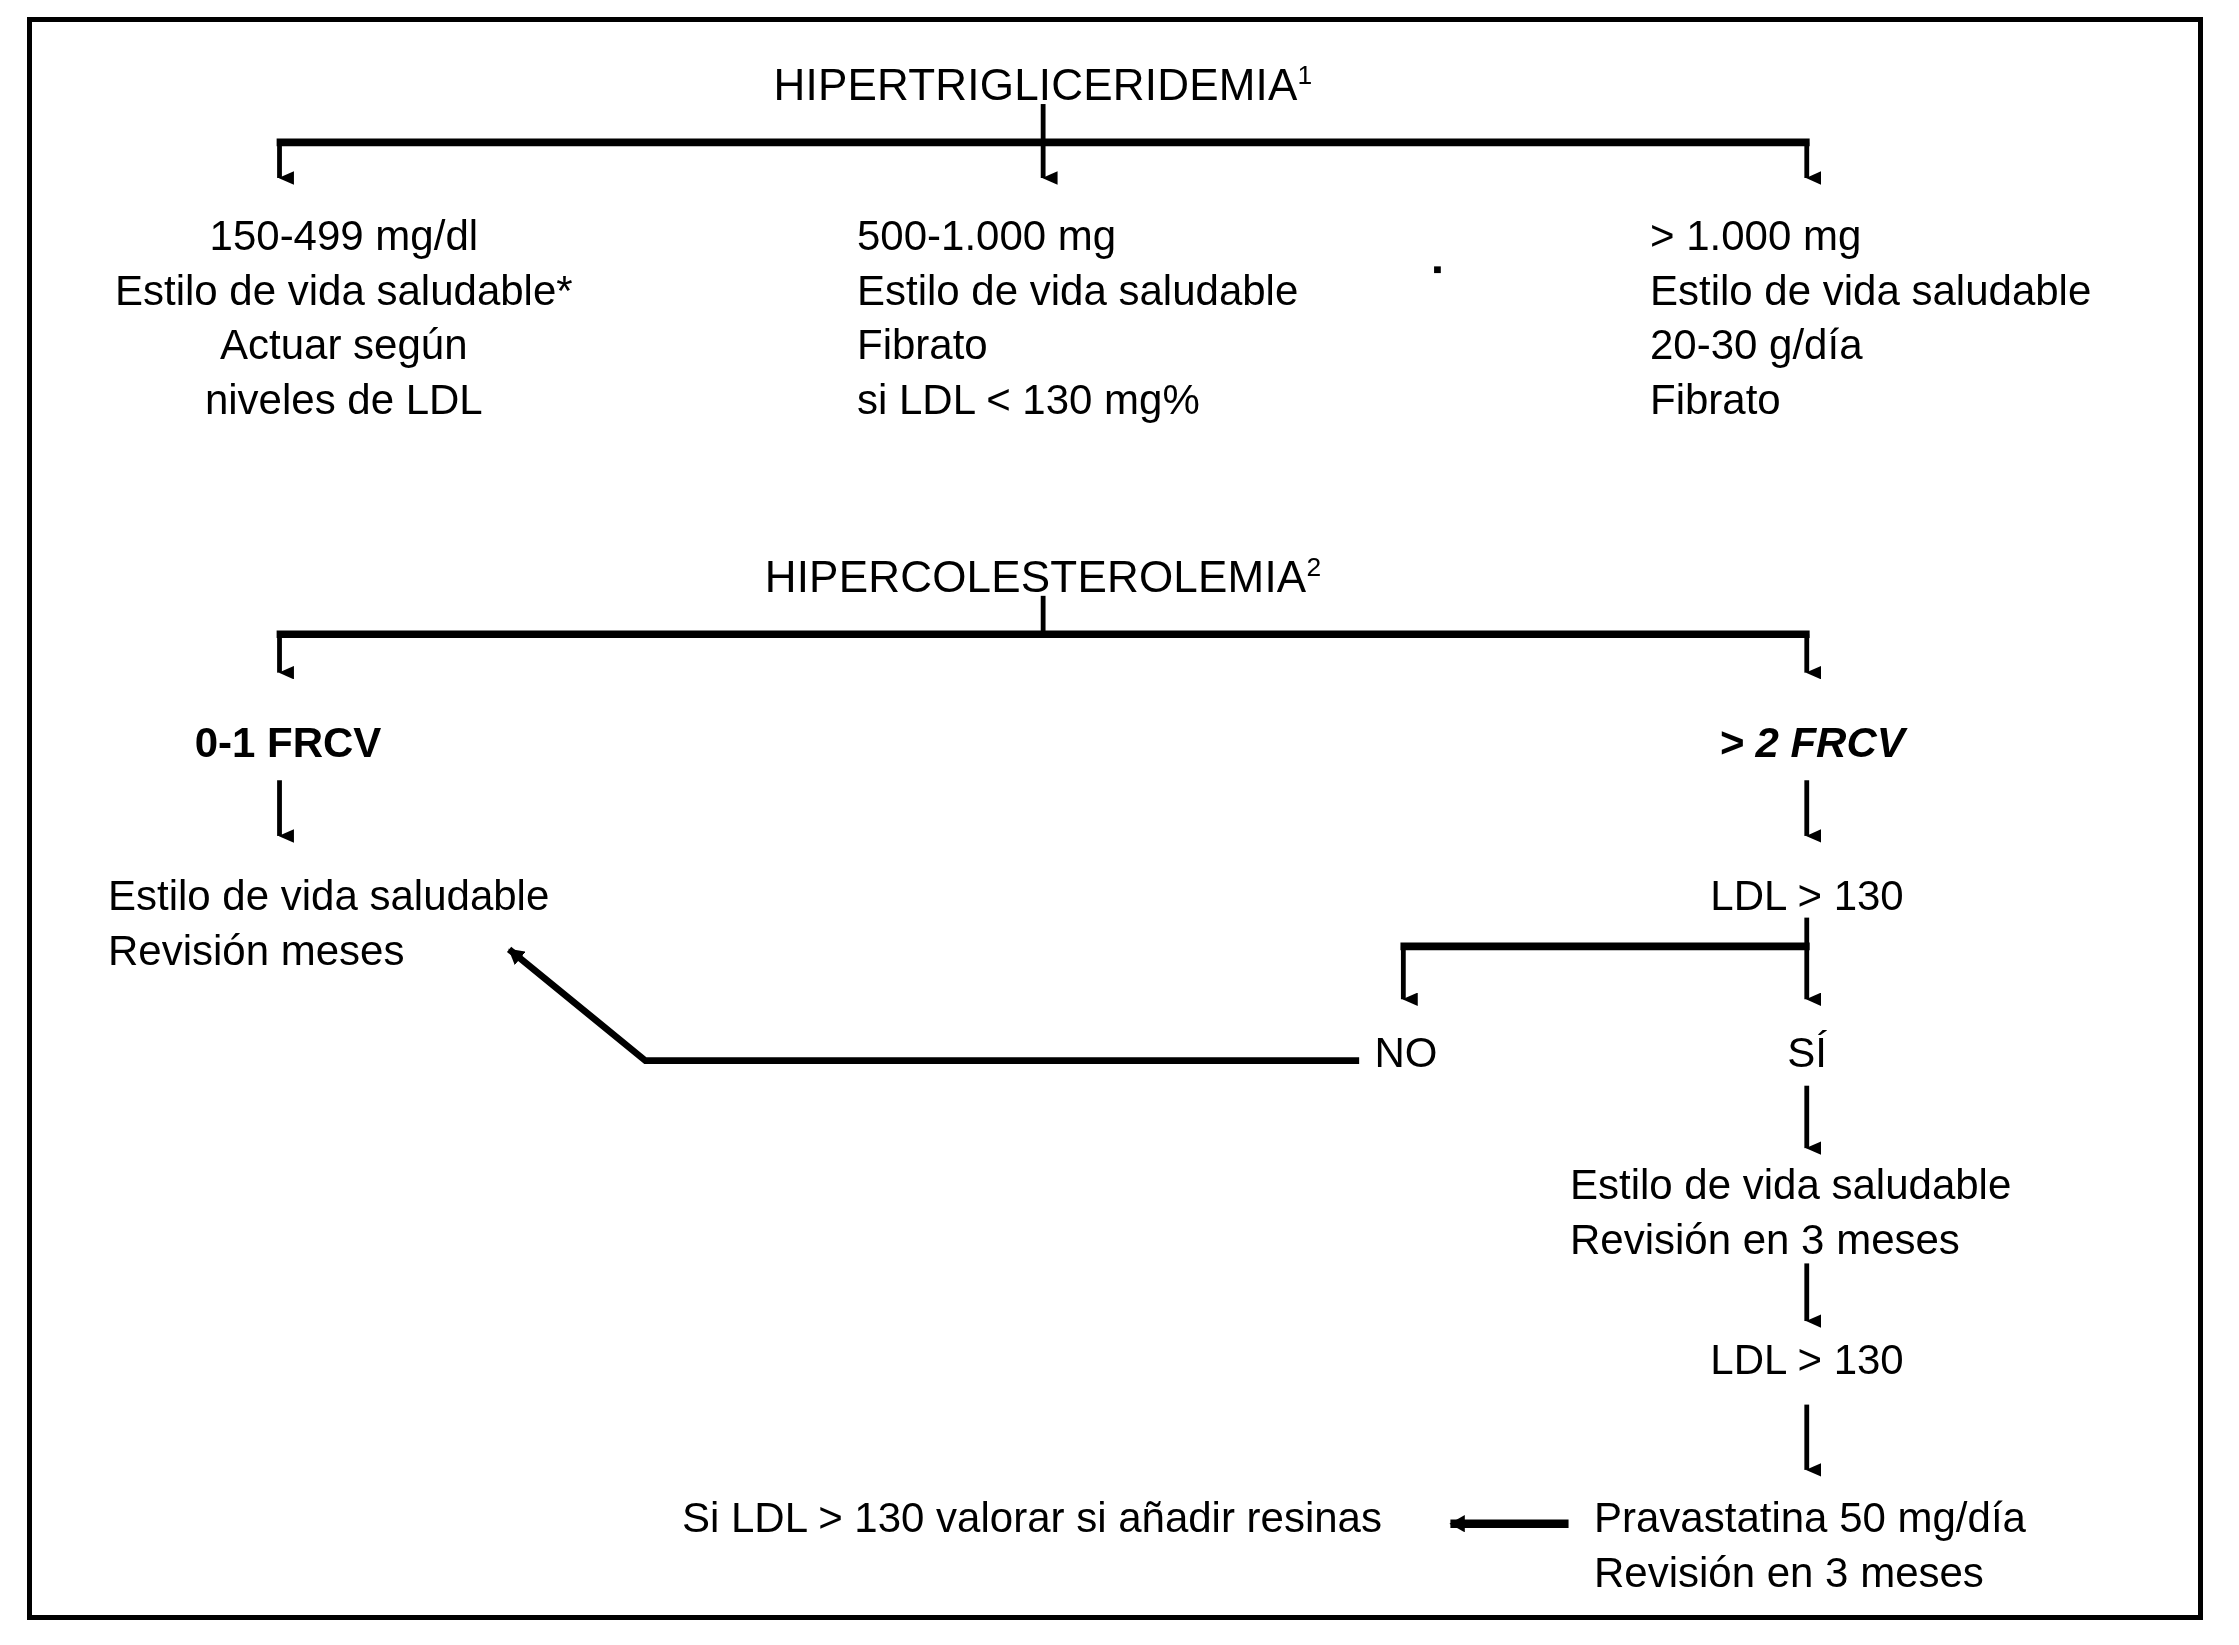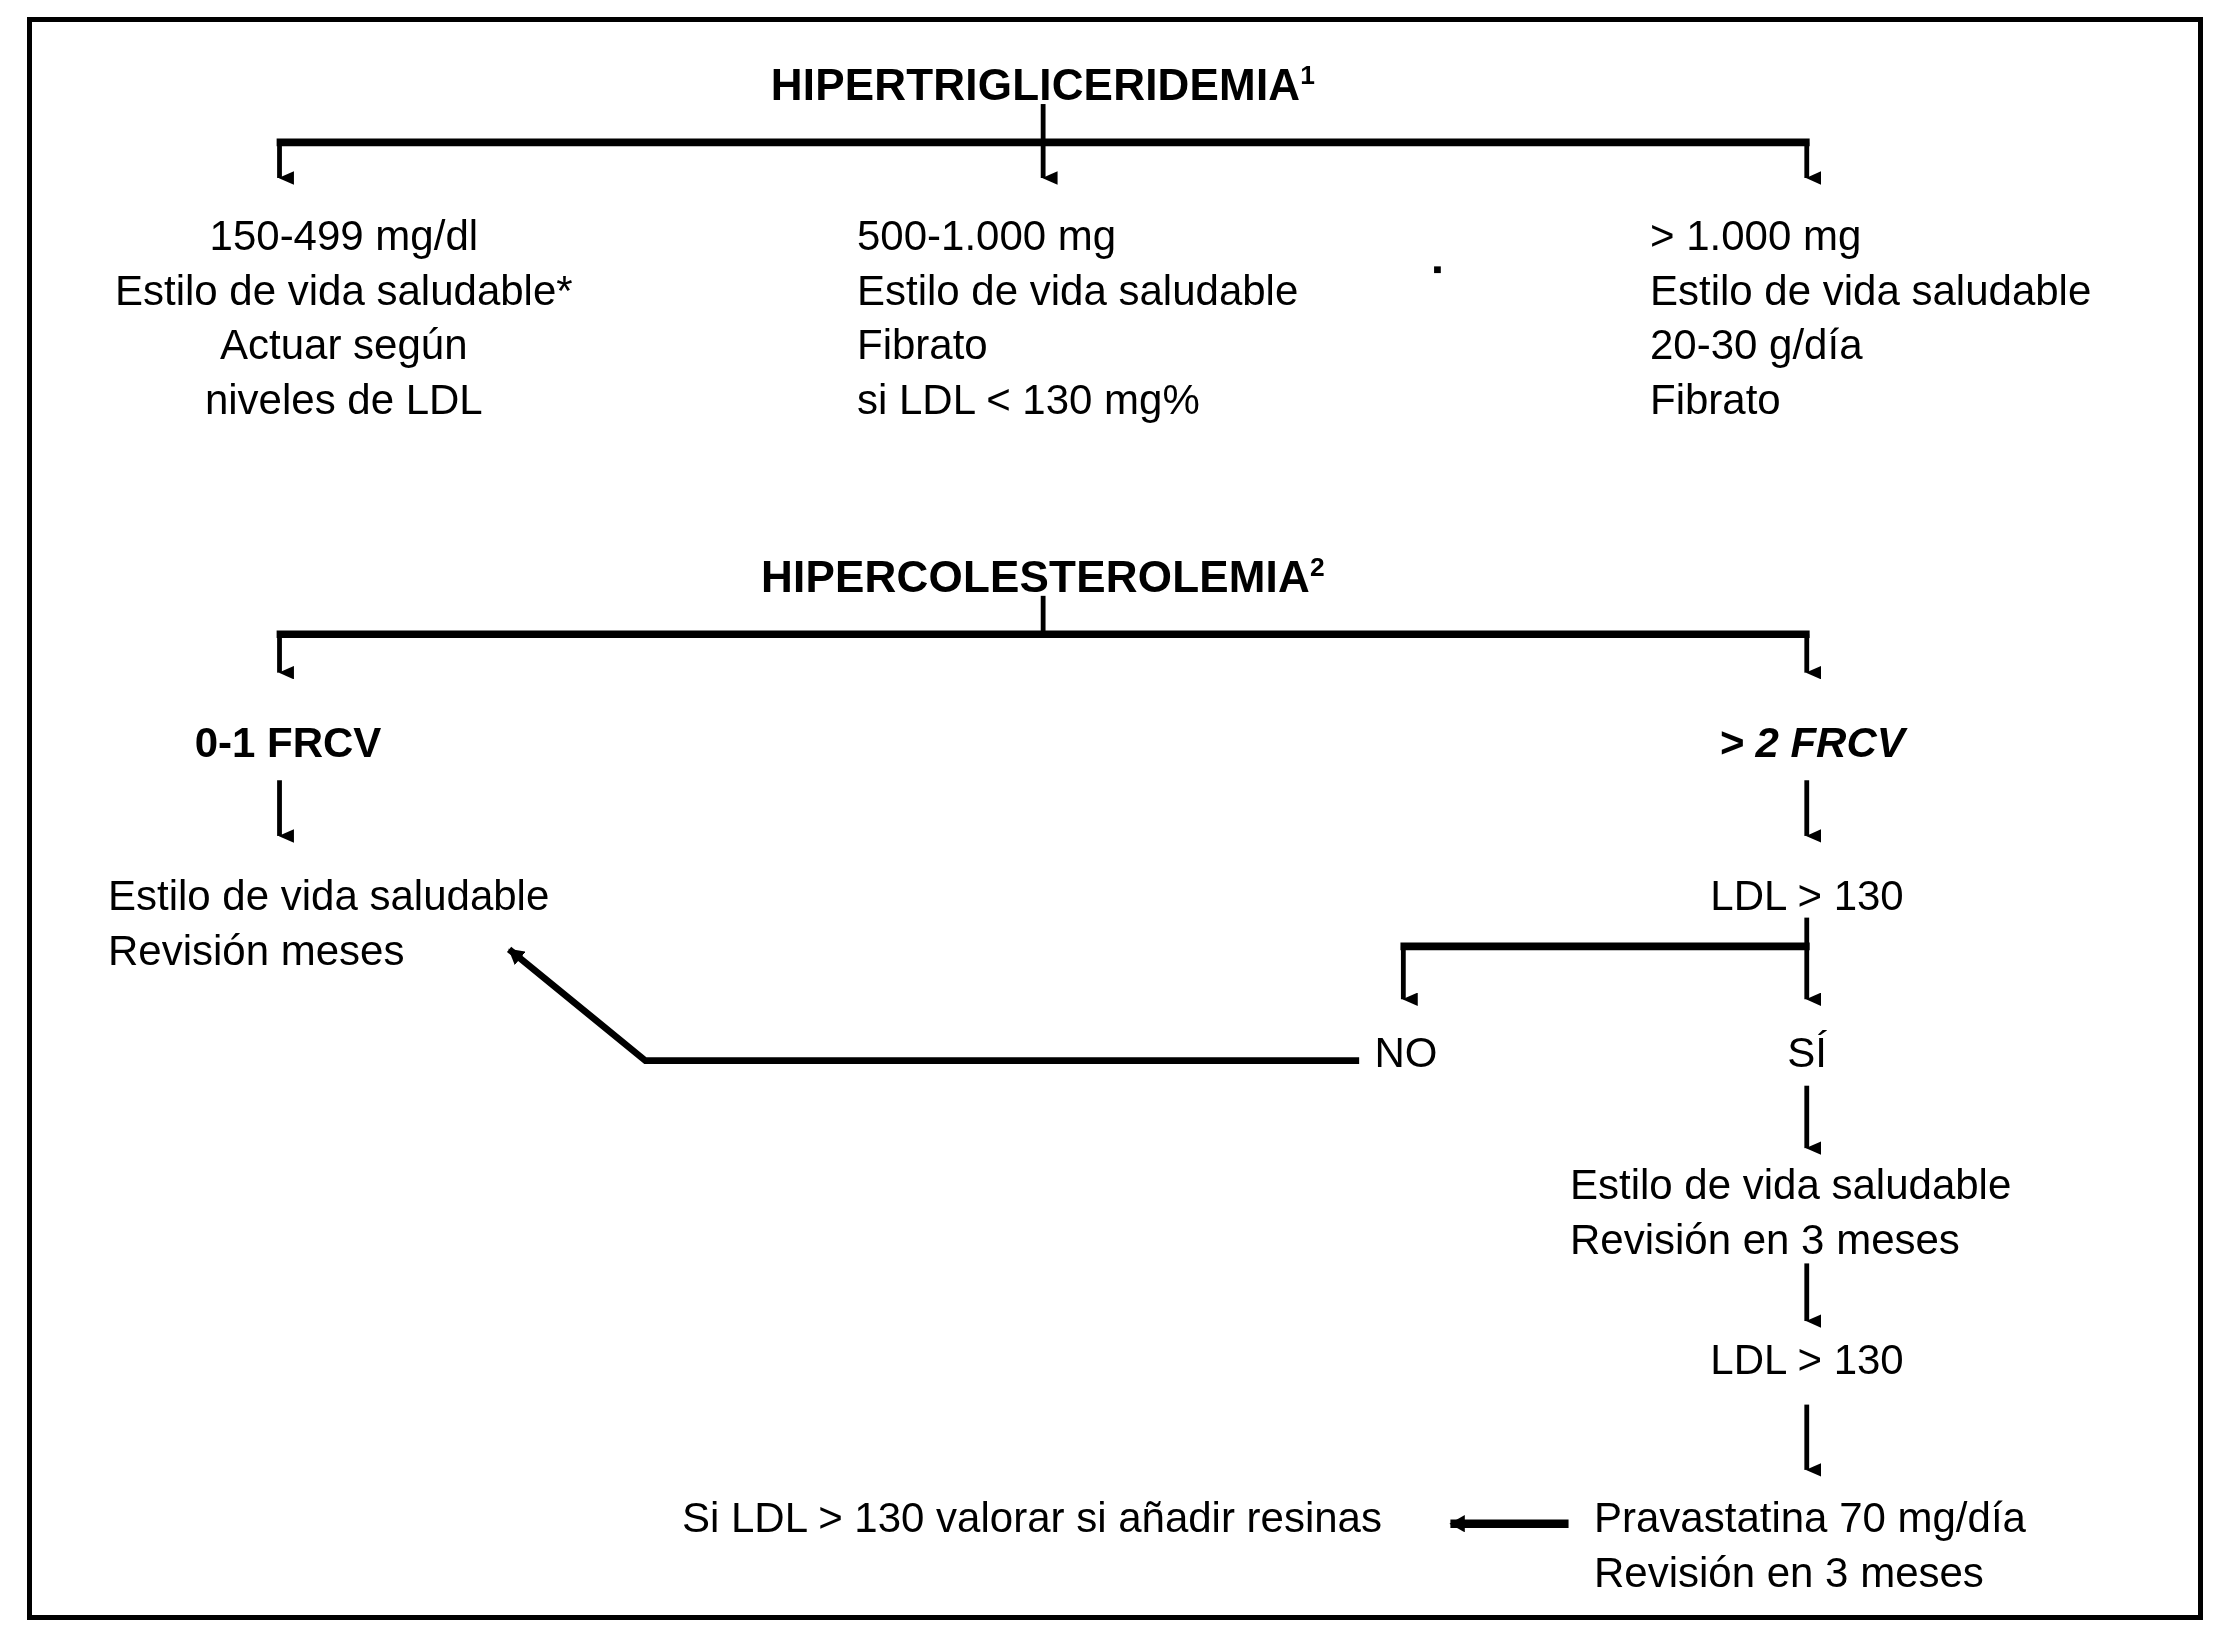--- a/index.html
+++ b/index.html
@@ -34,21 +34,21 @@
     width: 2239px;
     height: 1646px;
     pointer-events: none;
   }
   .node {
     position: absolute;
     white-space: nowrap;
     line-height: 1.30;
   }
   .heading {
-    font-weight: bold;
+    font-weight: normal;
     font-size: 44px;
     letter-spacing: 0.2px;
   }
   .heading sup {
     font-size: 0.60em;
     vertical-align: super;
     line-height: 0;
   }
   .body-txt {
     font-size: 42px;
@@ -195,21 +195,21 @@
   <div class="node body-txt txt-left" style="left:1570px; top:1158px;">
     <span class="ln">Estilo de vida saludable</span>
     <span class="ln">Revisión en 3 meses</span>
   </div>
 
   <div class="node body-txt txt-center" style="left:1807px; top:1333px;">
     <span>LDL &gt; 130</span>
   </div>
 
   <div class="node body-txt txt-left" style="left:1594px; top:1491px;">
-    <span class="ln">Pravastatina 70 mg/día</span>
+    <span class="ln">Pravastatina 50 mg/día</span>
     <span class="ln">Revisión en 3 meses</span>
   </div>
 
   <div class="node body-txt txt-left" style="left:682px; top:1491px;">
     <span class="ln">Si LDL &gt; 130 valorar si añadir resinas</span>
   </div>
 
 </div>
 
 

